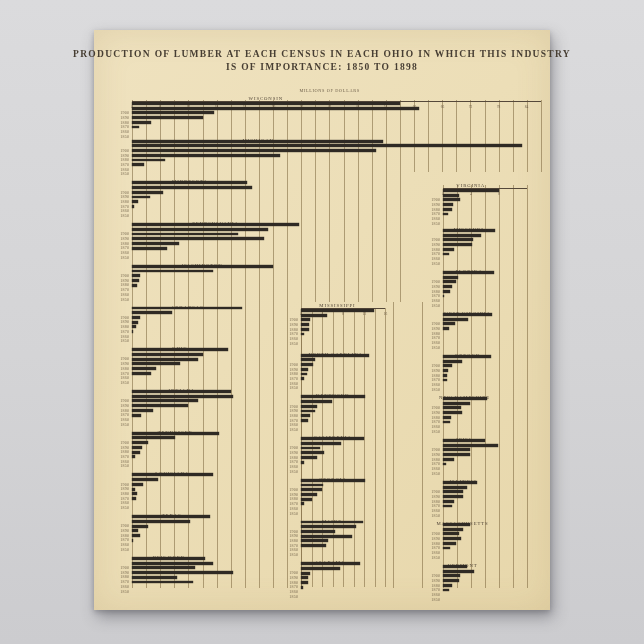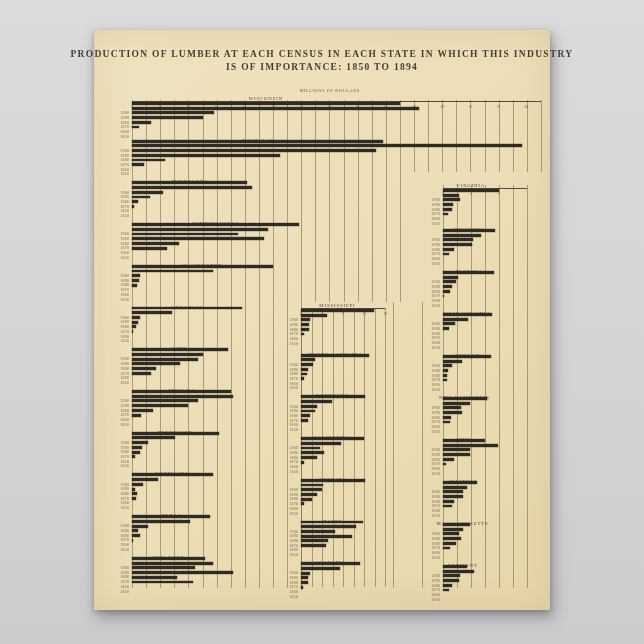--- a/index.html
+++ b/index.html
@@ -30,22 +30,22 @@
   .bar{position:absolute;height:2.9px;background:#2f2a24;box-shadow:0 0 0 .2px #3a342c;}
   .tick{position:absolute;width:30px;text-align:center;}
   .tick span{display:inline-block;font-size:7px;color:#6d5e49;
     transform:scale(.5);transform-origin:center top;line-height:1;}
 </style>
 </head>
 <body>
 
 <div id="stage">
   <div id="poster"></div>
-  <div class="t-line" style="top:49px;">PRODUCTION OF LUMBER AT EACH CENSUS IN EACH STATE IN WHICH THIS INDUSTRY</div>
-  <div class="t-line" style="top:62px;">IS OF IMPORTANCE: 1850 TO 1894</div>
+  <div class="t-line" style="top:49px;">PRODUCTION OF LUMBER AT EACH CENSUS IN EACH OHIO IN WHICH THIS INDUSTRY</div>
+  <div class="t-line" style="top:62px;">IS OF IMPORTANCE: 1850 TO 1898</div>
   <div class="unit-label">
     <span>MILLIONS OF DOLLARS</span>
   </div>
   <div id="grid-layer">
       <div class="gridline" style="left: 132px; top: 100px; height: 72px;"></div>
       <div class="gridline" style="left: 146.1px; top: 100px; height: 72px;"></div>
       <div class="gridline" style="left: 160.2px; top: 100px; height: 72px;"></div>
       <div class="gridline" style="left: 174.3px; top: 100px; height: 72px;"></div>
       <div class="gridline" style="left: 188.4px; top: 100px; height: 72px;"></div>
       <div class="gridline" style="left: 202.5px; top: 100px; height: 72px;"></div>

